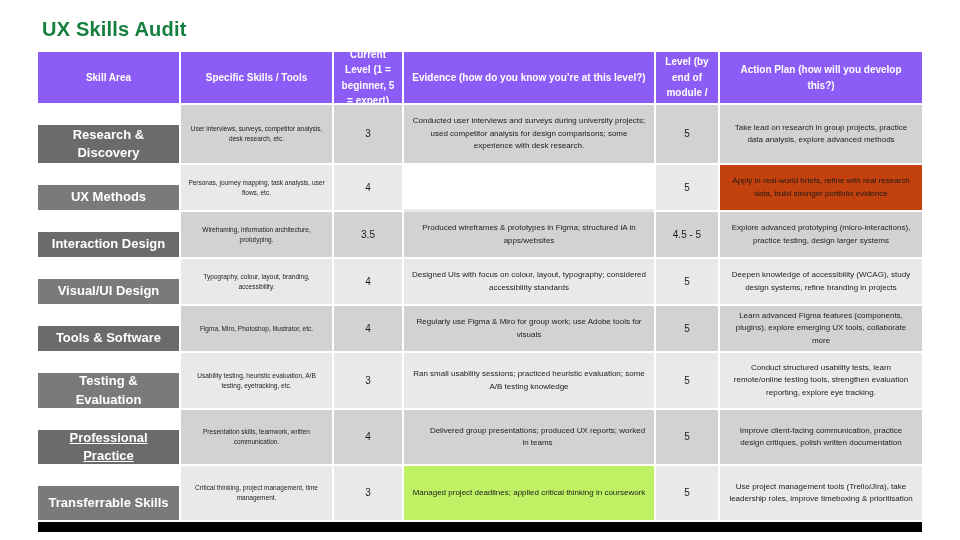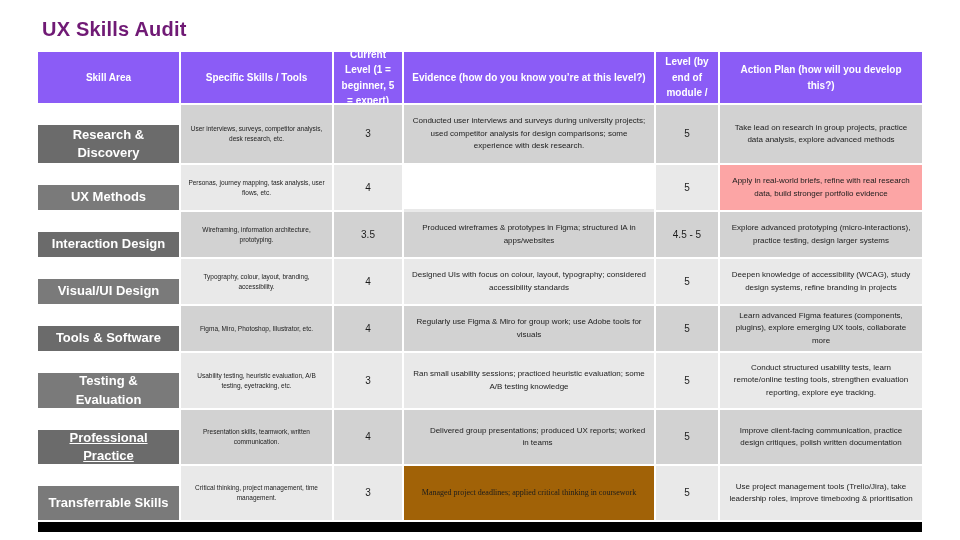--- a/index.html
+++ b/index.html
@@ -14,21 +14,21 @@
     height: 540px;
     background: #ffffff;
     overflow: hidden;
   }
   .page-title {
     position: absolute;
     left: 42px;
     top: 18px;
     font-size: 20px;
     font-weight: 700;
-    color: #701a75;
+    color: #15803d;
     letter-spacing: 0.2px;
   }
   .skills-table {
     position: absolute;
     left: 38px;
     top: 52px;
     width: 884px;
     display: grid;
     grid-template-columns: 141px 151px 68px 250px 62px 202px;
     grid-template-rows: 51px 58px 45px 45px 45px 45px 55px 54px 54px 10px;
@@ -87,21 +87,21 @@
     <div class="cell data-cell level-cell" style="background:#d2d2d2;">3</div>
     <div class="cell data-cell text-cell" style="background:#d2d2d2;">Conducted user interviews and surveys during university projects; used competitor analysis for design comparisons; some experience with desk research.</div>
     <div class="cell data-cell level-cell" style="background:#d2d2d2;">5</div>
     <div class="cell data-cell text-cell" style="background:#d2d2d2;">Take lead on research in group projects, practice data analysis, explore advanced methods</div>
 
     <div class="cell skill-cell" style="background:#7a7a7a;">UX Methods</div>
     <div class="cell data-cell tools-cell" style="background:#e9e9e9;">Personas, journey mapping, task analysis, user flows, etc.</div>
     <div class="cell data-cell level-cell" style="background:#e9e9e9;">4</div>
     <div class="cell data-cell text-cell" style="background:#e9e9e9;margin-top:44px;">Created personas/journeys in coursework; mapped user flows for prototypes</div>
     <div class="cell data-cell level-cell" style="background:#e9e9e9;">5</div>
-    <div class="cell data-cell text-cell" style="background:#fca5a5;">Apply in real-world briefs, refine with real research data, build stronger portfolio evidence</div>
+    <div class="cell data-cell text-cell" style="background:#c2410c;">Apply in real-world briefs, refine with real research data, build stronger portfolio evidence</div>
 
     <div class="cell skill-cell" style="background:#6b6b6b;">Interaction Design</div>
     <div class="cell data-cell tools-cell" style="background:#d2d2d2;">Wireframing, information architecture, prototyping.</div>
     <div class="cell data-cell level-cell" style="background:#d2d2d2;">3.5</div>
     <div class="cell data-cell text-cell" style="background:#d2d2d2;">Produced wireframes &amp; prototypes in Figma; structured IA in apps/websites</div>
     <div class="cell data-cell level-cell" style="background:#d2d2d2;">4.5 - 5</div>
     <div class="cell data-cell text-cell" style="background:#d2d2d2;">Explore advanced prototyping (micro-interactions), practice testing, design larger systems</div>
 
     <div class="cell skill-cell" style="background:#7a7a7a;">Visual/UI Design</div>
     <div class="cell data-cell tools-cell" style="background:#e9e9e9;">Typography, colour, layout, branding, accessibility.</div>
@@ -127,19 +127,19 @@
     <div class="cell skill-cell" style="background:#6b6b6b;text-decoration:underline;">Professional Practice</div>
     <div class="cell data-cell tools-cell" style="background:#d2d2d2;">Presentation skills, teamwork, written communication.</div>
     <div class="cell data-cell level-cell" style="background:#d2d2d2;">4</div>
     <div class="cell data-cell text-cell" style="background:#d2d2d2;padding-left:24px;">Delivered group presentations; produced UX reports; worked in teams</div>
     <div class="cell data-cell level-cell" style="background:#d2d2d2;">5</div>
     <div class="cell data-cell text-cell" style="background:#d2d2d2;">Improve client-facing communication, practice design critiques, polish written documentation</div>
 
     <div class="cell skill-cell" style="background:#7a7a7a;">Transferrable Skills</div>
     <div class="cell data-cell tools-cell" style="background:#e9e9e9;">Critical thinking, project management, time management.</div>
     <div class="cell data-cell level-cell" style="background:#e9e9e9;">3</div>
-    <div class="cell data-cell text-cell" style="background:#a16207;font-family:Liberation Serif, serif;">Managed project deadlines; applied critical thinking in coursework</div>
+    <div class="cell data-cell text-cell" style="background:#bef264;">Managed project deadlines; applied critical thinking in coursework</div>
     <div class="cell data-cell level-cell" style="background:#e9e9e9;">5</div>
     <div class="cell data-cell text-cell" style="background:#e9e9e9;text-align:center;">Use project management tools (Trello/Jira), take leadership roles, improve timeboxing &amp; prioritisation</div>
 
     <div class="footer-bar"></div>
   </div>
 </div>
 
 </body></html>

